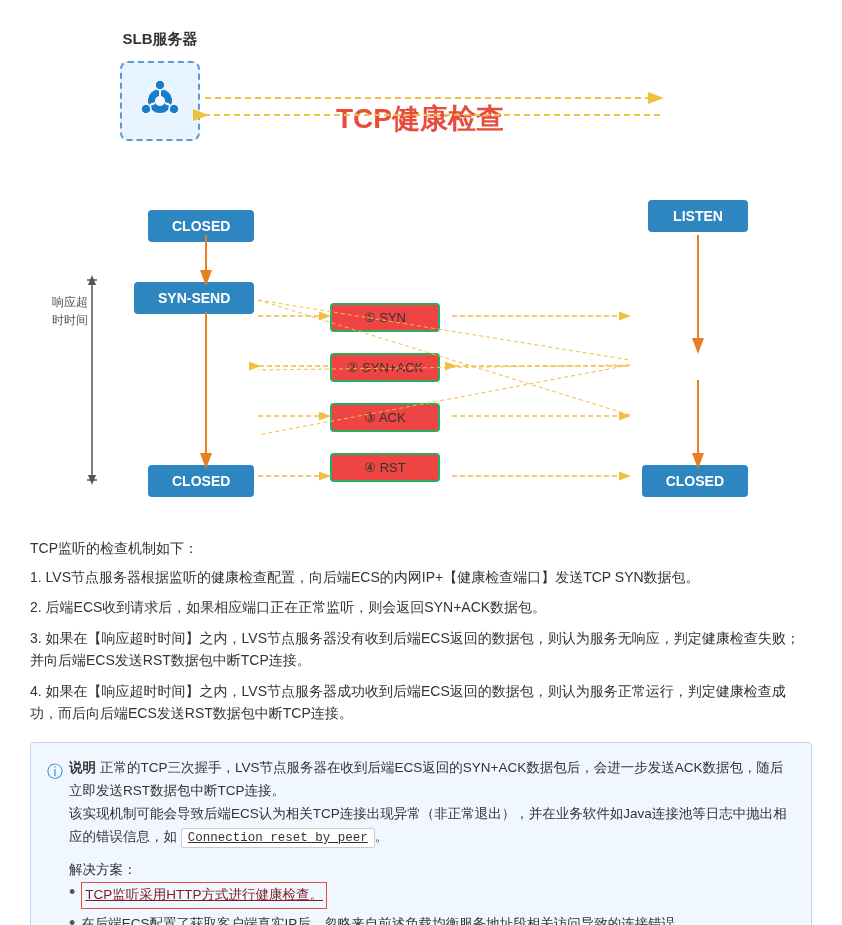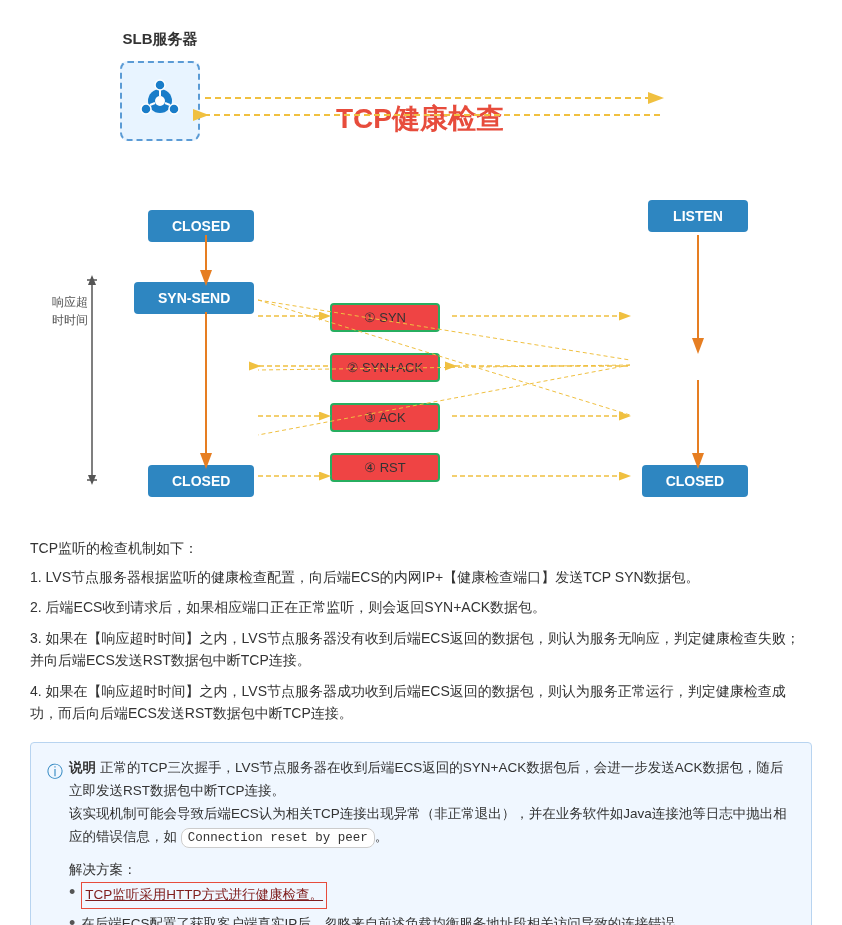--- a/index.html
+++ b/index.html
@@ -165,21 +165,22 @@
       font-weight: bold;
       color: #333;
       margin-right: 4px;
     }
     .code-inline {
       font-family: "Courier New", monospace;
       background: #fff;
       border: 1px solid #ccc;
       padding: 2px 6px;
       font-size: 12.5px;
-      border-radius: 8px;
+      border-radius: 2px;
+      text-decoration: underline;
     }
     .note-solutions {
       margin-top: 10px;
     }
     .solution-item {
       margin-bottom: 4px;
       display: flex;
       align-items: flex-start;
       gap: 6px;
     }

